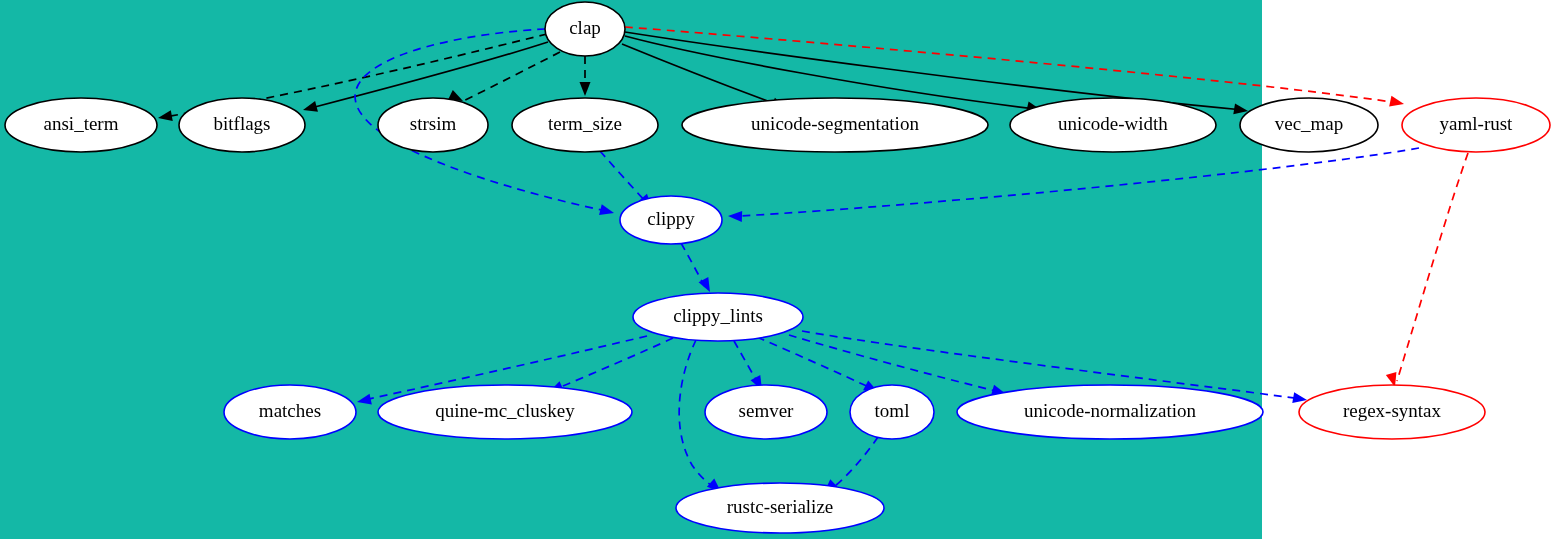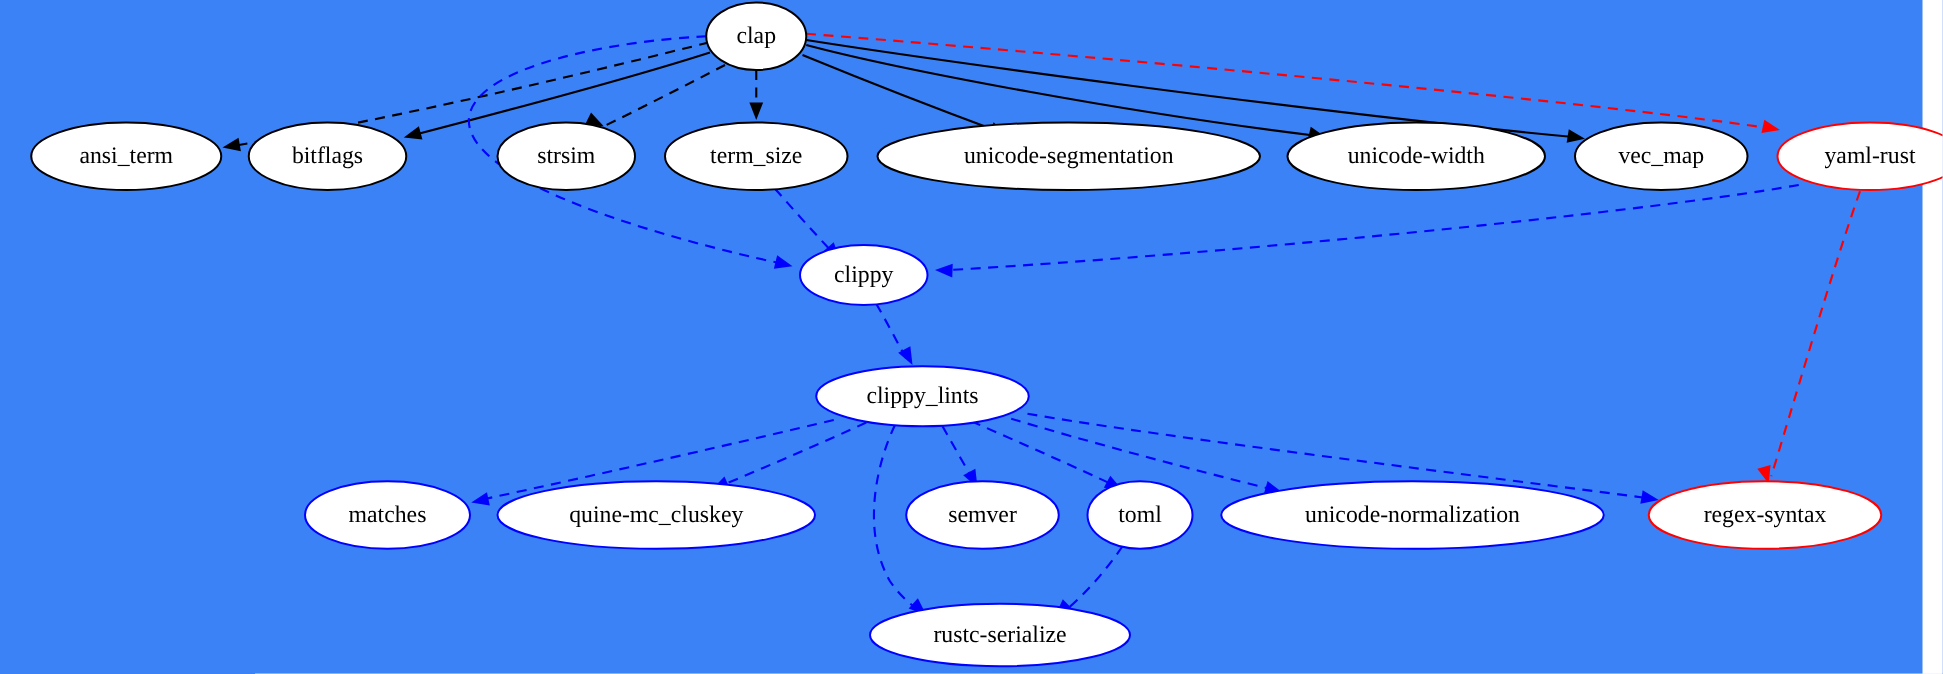--- a/index.html
+++ b/index.html
@@ -8,24 +8,23 @@
     background: #ffffff;
   }
   body {
     width: 1554px;
     height: 539px;
     font-family: "Liberation Serif", serif;
     overflow: hidden;
   }
   #graph-root {
     position: relative;
-    width: 1518px;
+    width: 1262px;
     height: 539px;
-    background: #3b82f6;
-    padding-left: 20px;
+    background: #14b8a6;
   }
   svg#graph-svg {
     display: block;
     width: 1554px;
     height: 539px;
   }
   .node-ellipse {
     fill: #ffffff;
     stroke-width: 1.6;
   }

